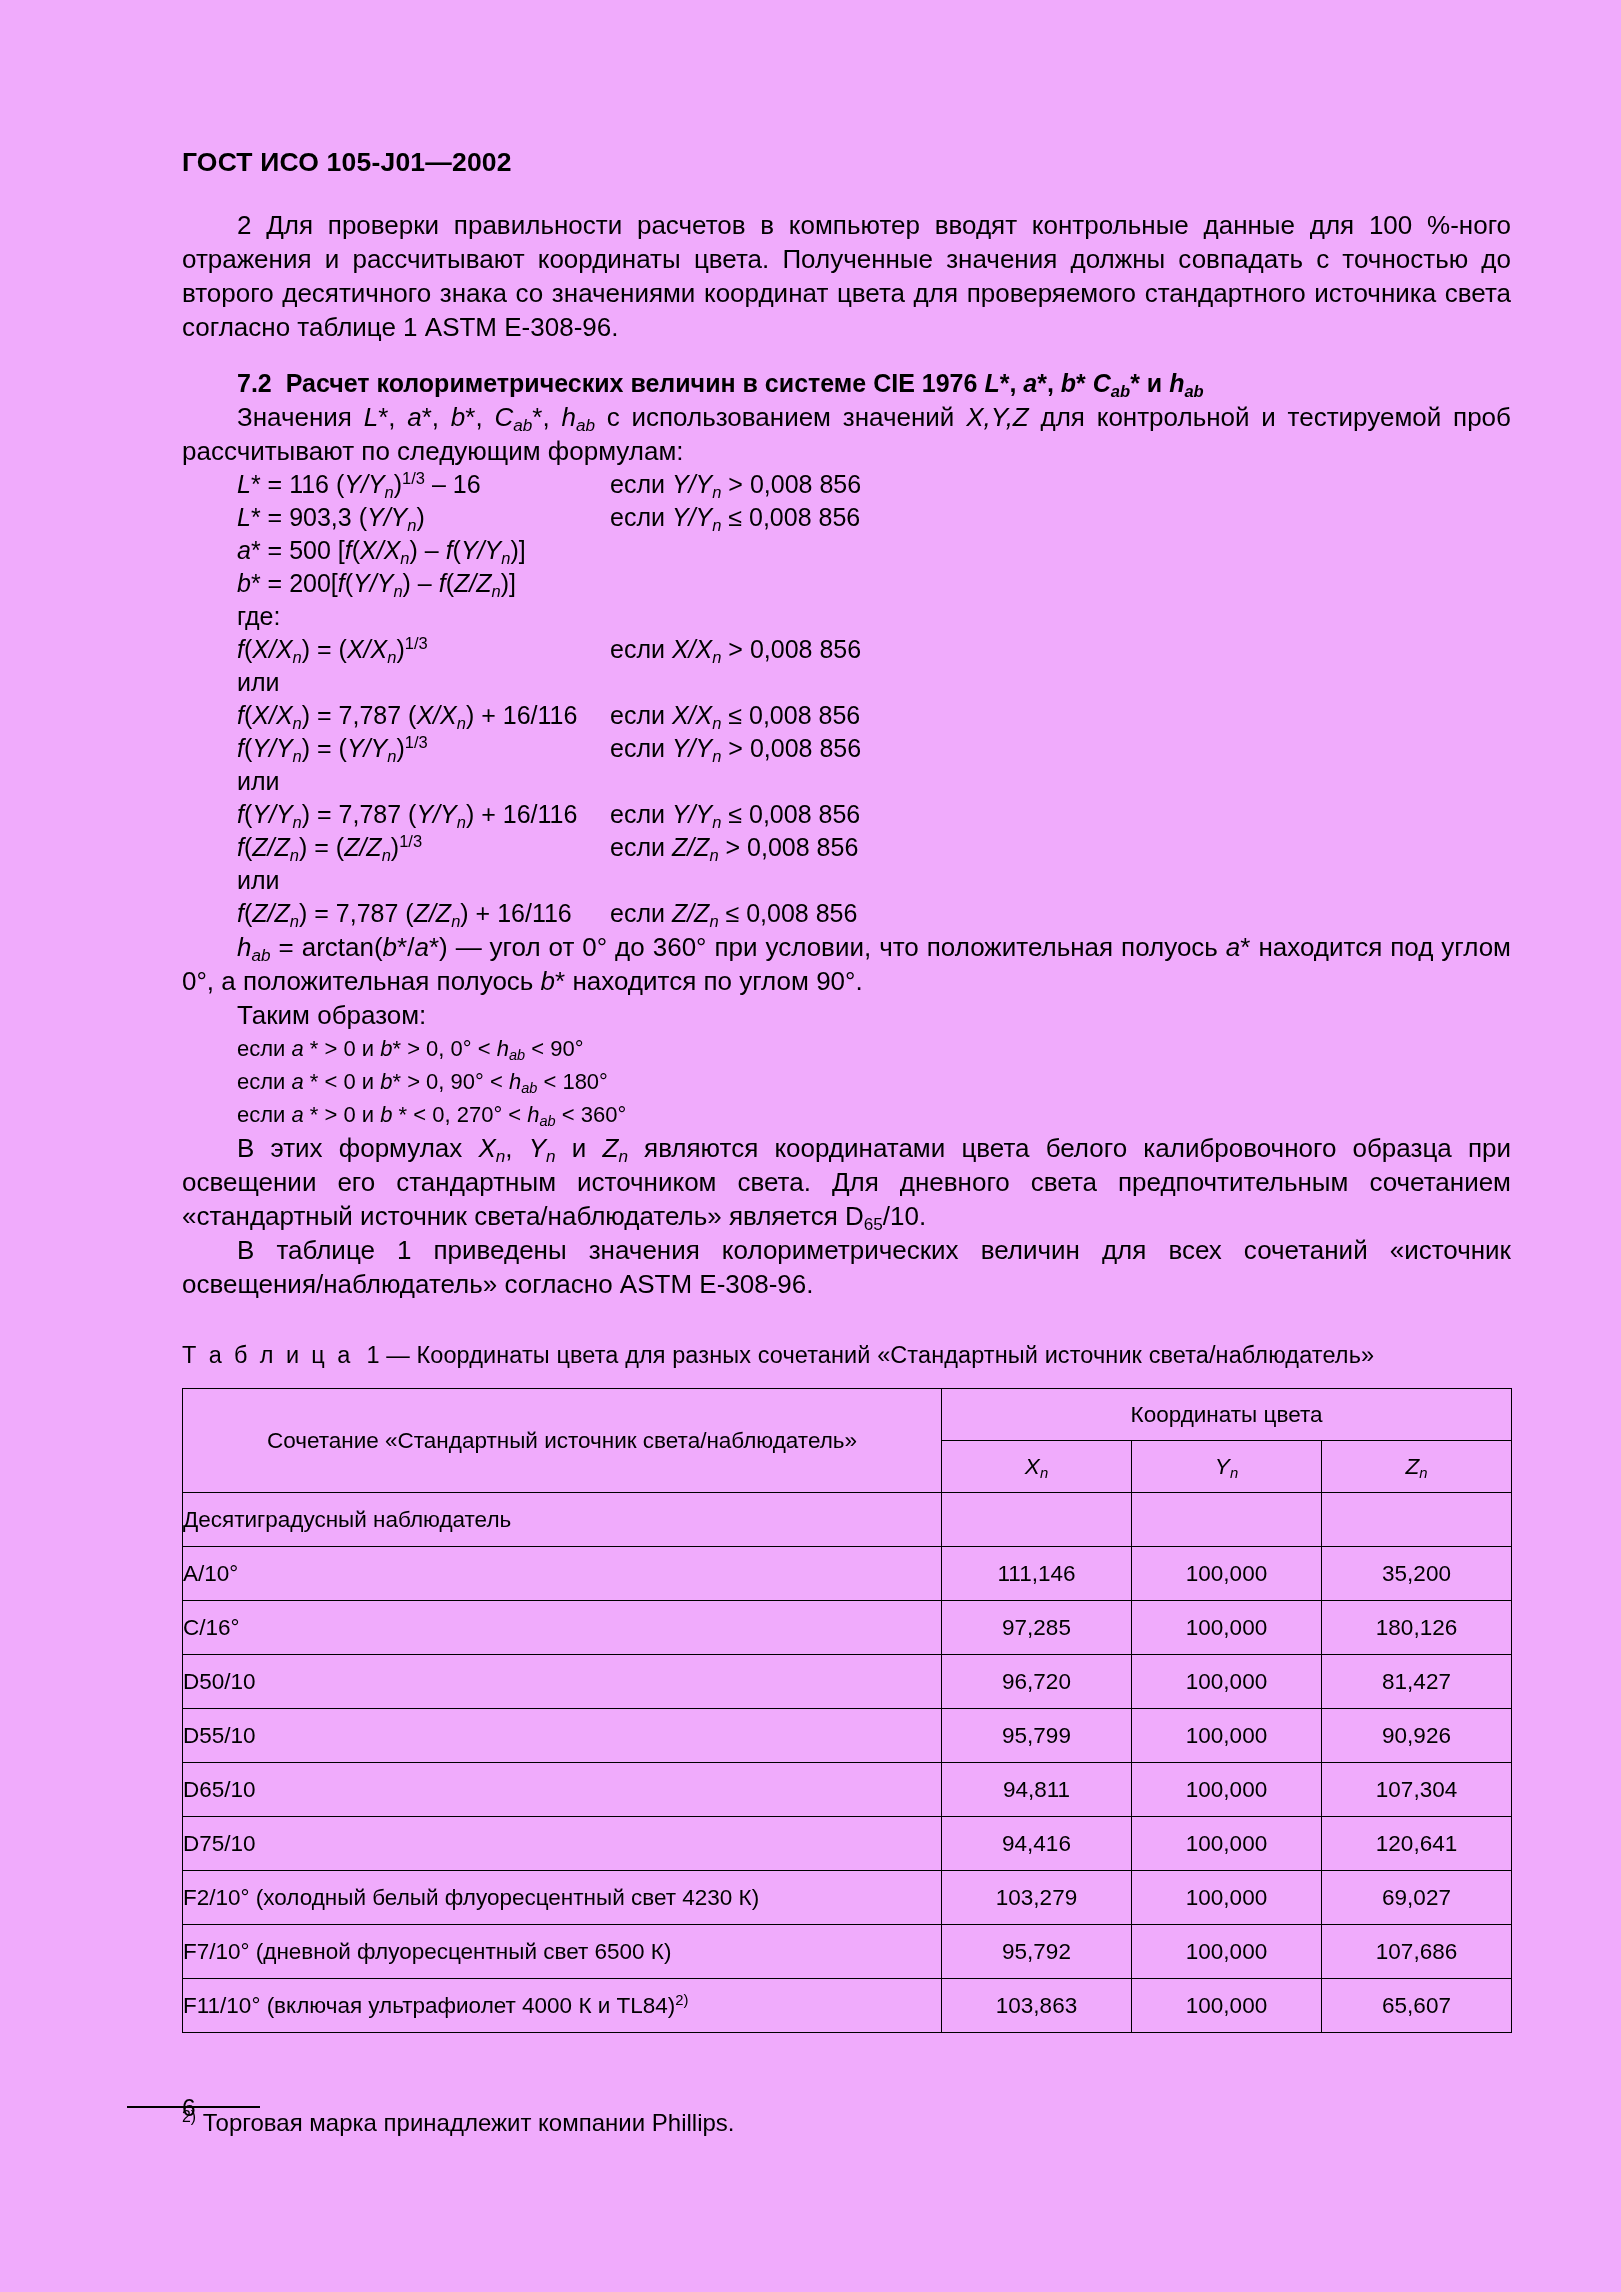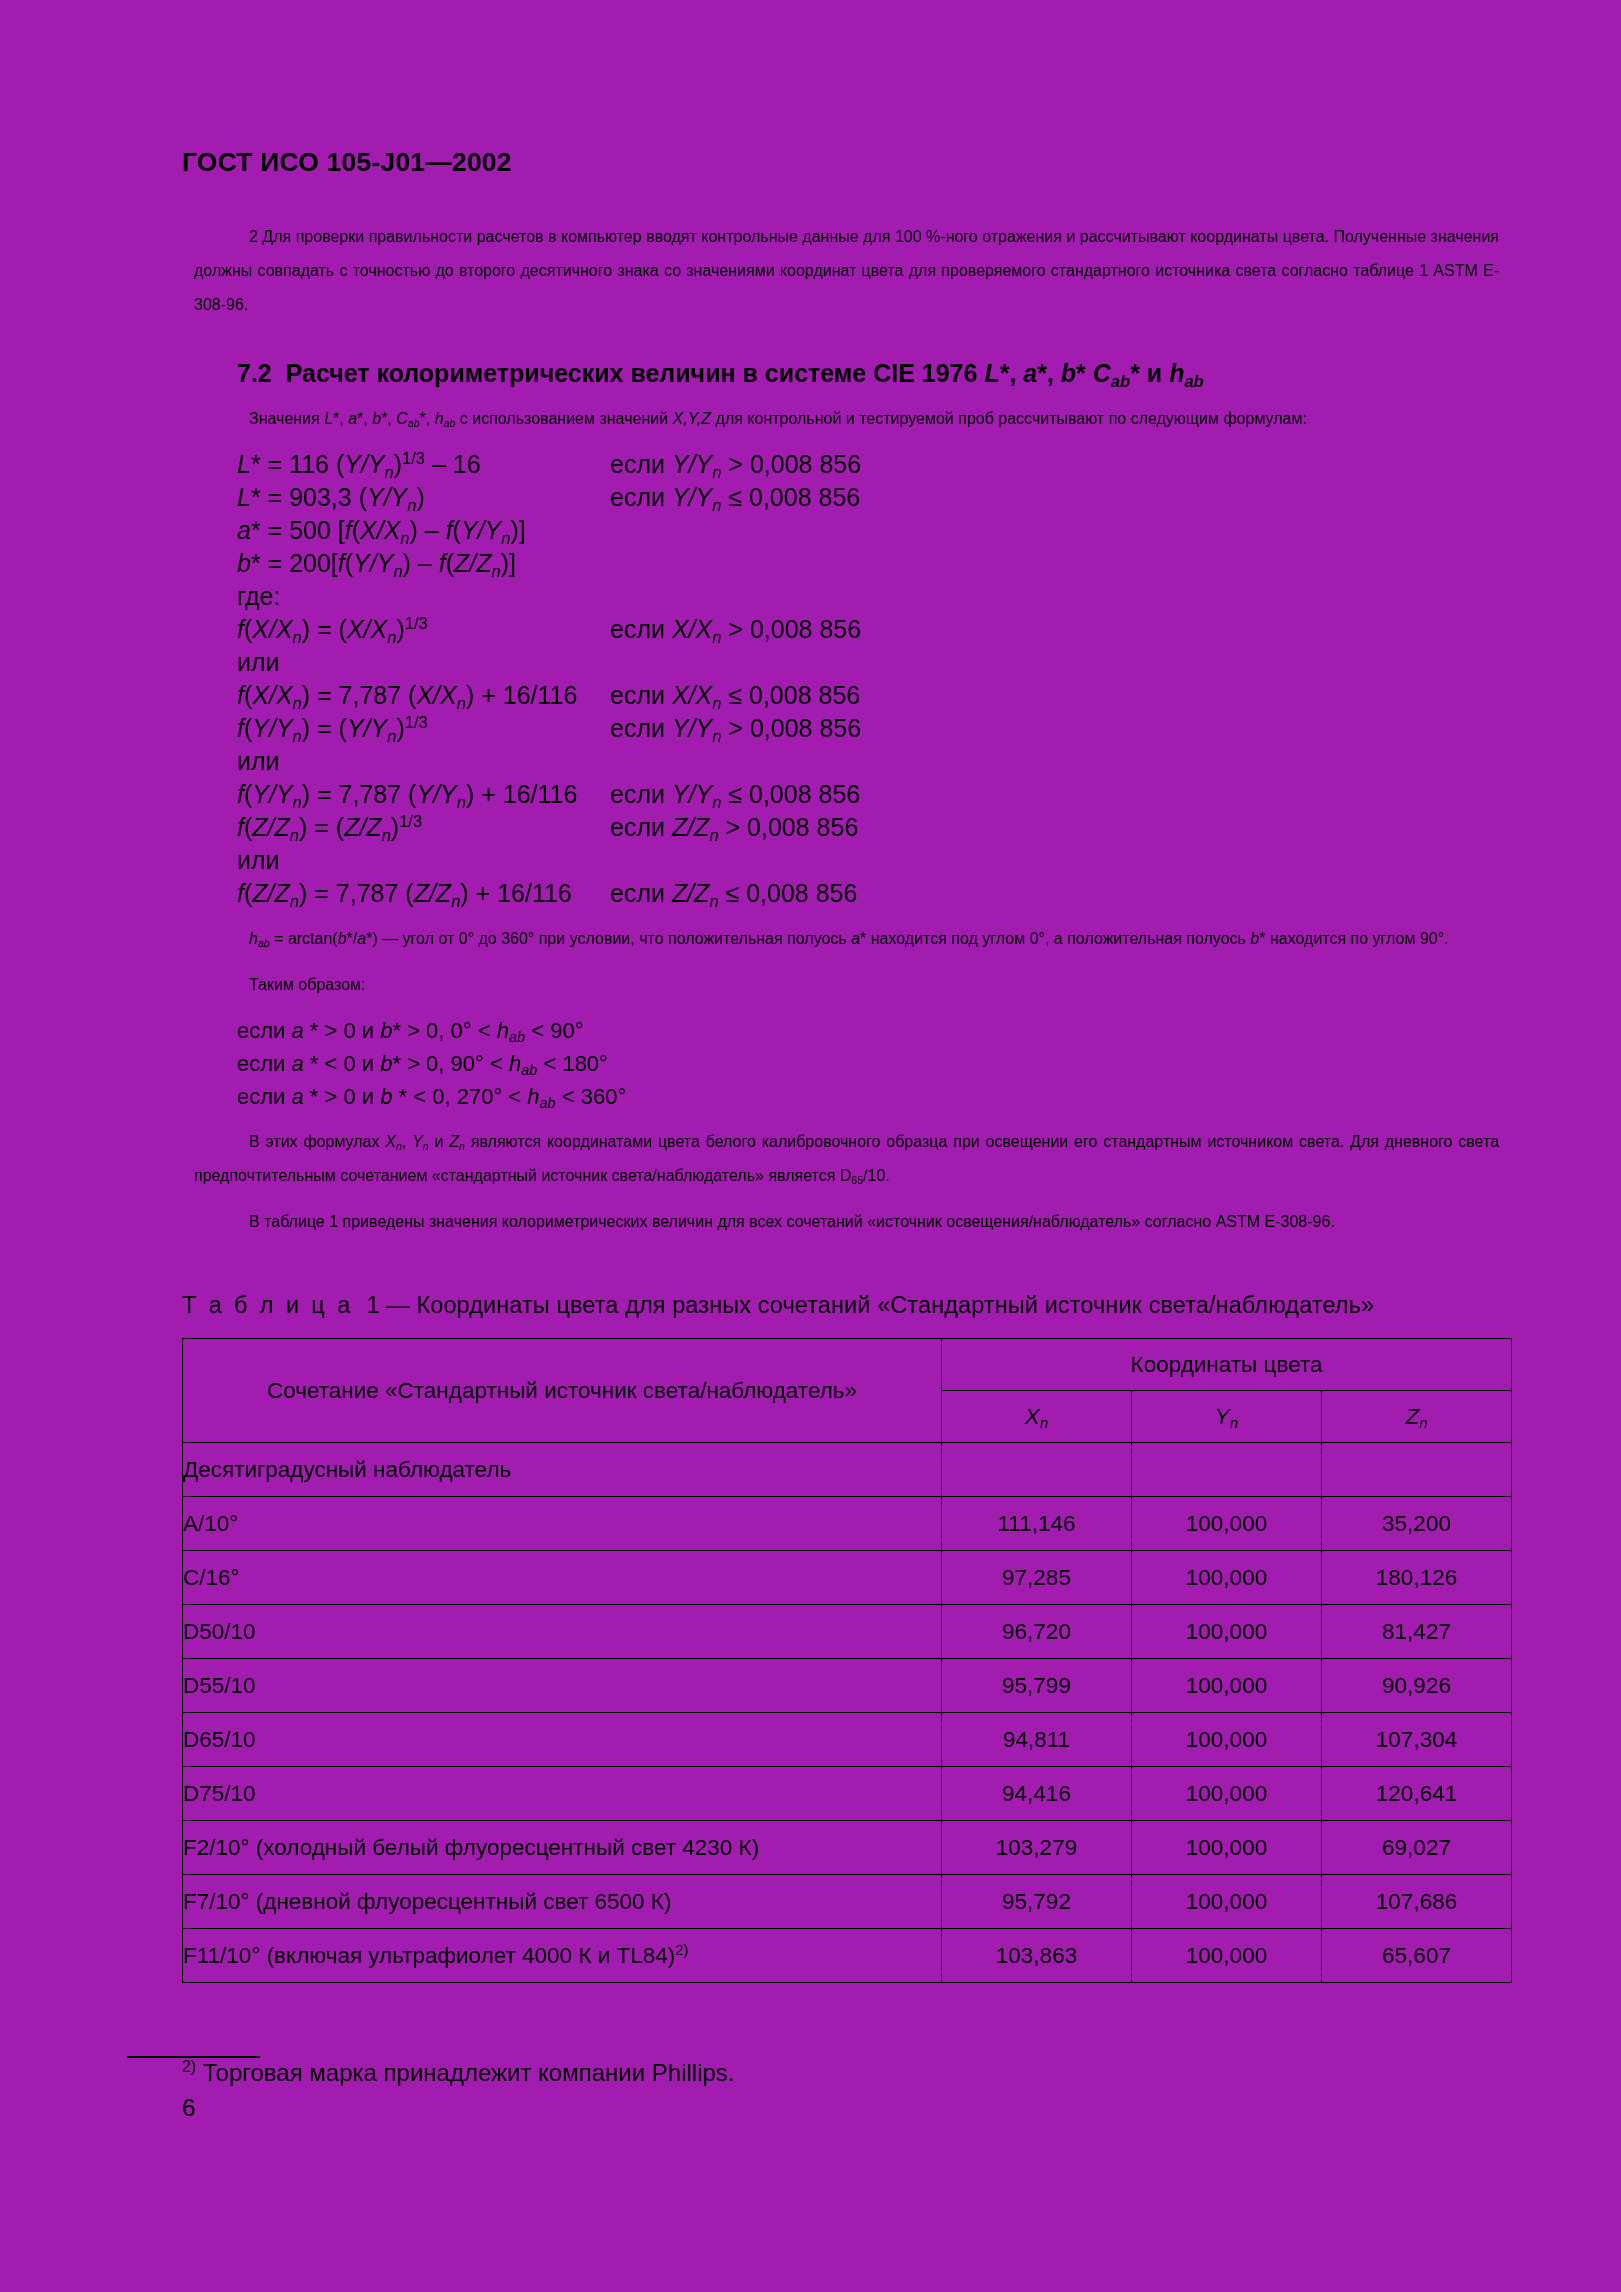--- a/index.html
+++ b/index.html
@@ -8,21 +8,21 @@
     background: #ffffff;
   }
   body {
     font-family: "Liberation Sans", sans-serif;
     color: #000000;
   }
   .page {
     position: relative;
     width: 1621px;
     height: 2293px;
-    background: #a21caf;
+    background: #f0abfc;
     box-sizing: border-box;
     padding: 16px;
     overflow: hidden;
   }
   .content {
     position: absolute;
     left: 182px;
     top: 0;
     width: 1329px;
   }
@@ -32,25 +32,25 @@
     position: absolute;
     left: 182px;
     top: 147px;
     font-size: 26.5px;
     font-weight: bold;
     letter-spacing: 0.2px;
   }
 
   
   .para {
-    font-size: 16px;
+    font-size: 26px;
     line-height: 34px;
     text-align: justify;
     text-justify: inter-word;
-    margin: 12px;
+    margin: 0;
   }
   .indent { text-indent: 55px; }
 
   .sec-title {
     font-size: 25px;
     line-height: 34px;
     font-weight: bold;
     margin: 0;
     text-indent: 55px;
   }

